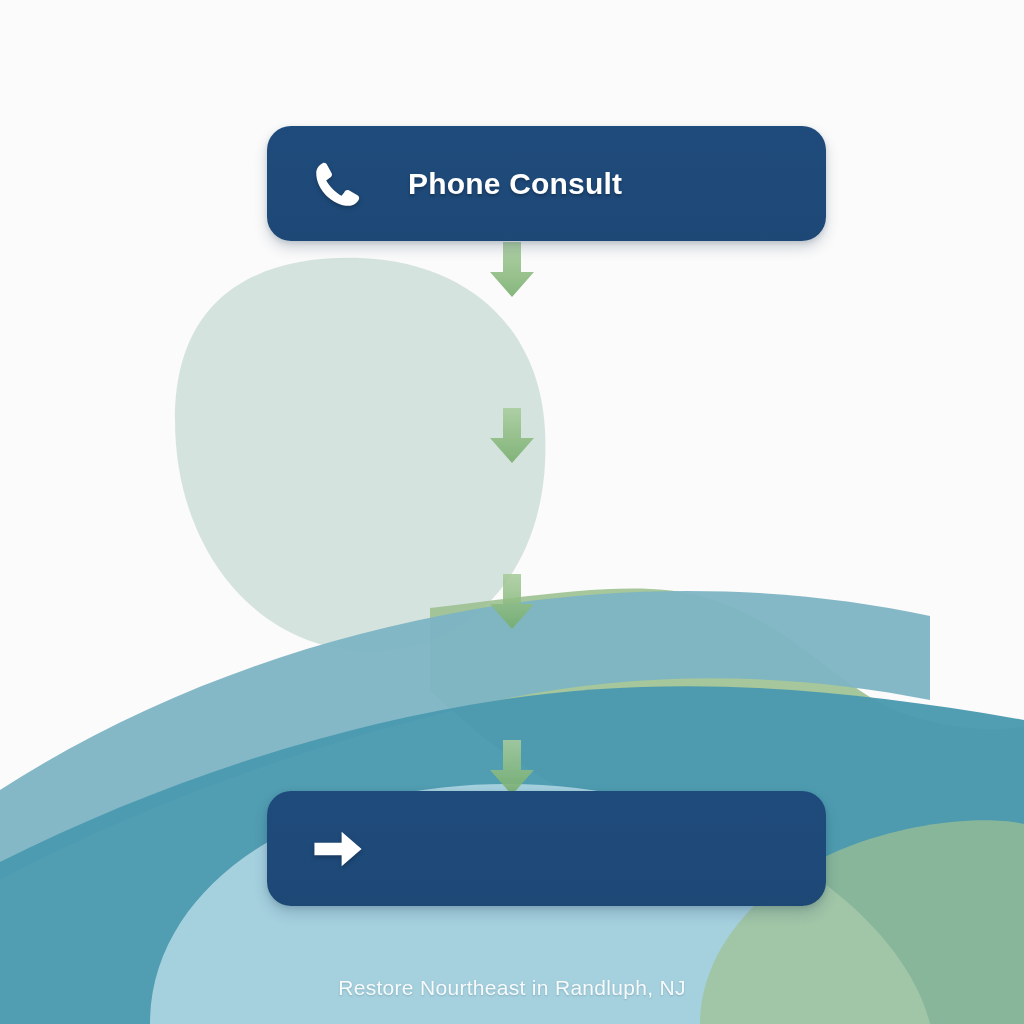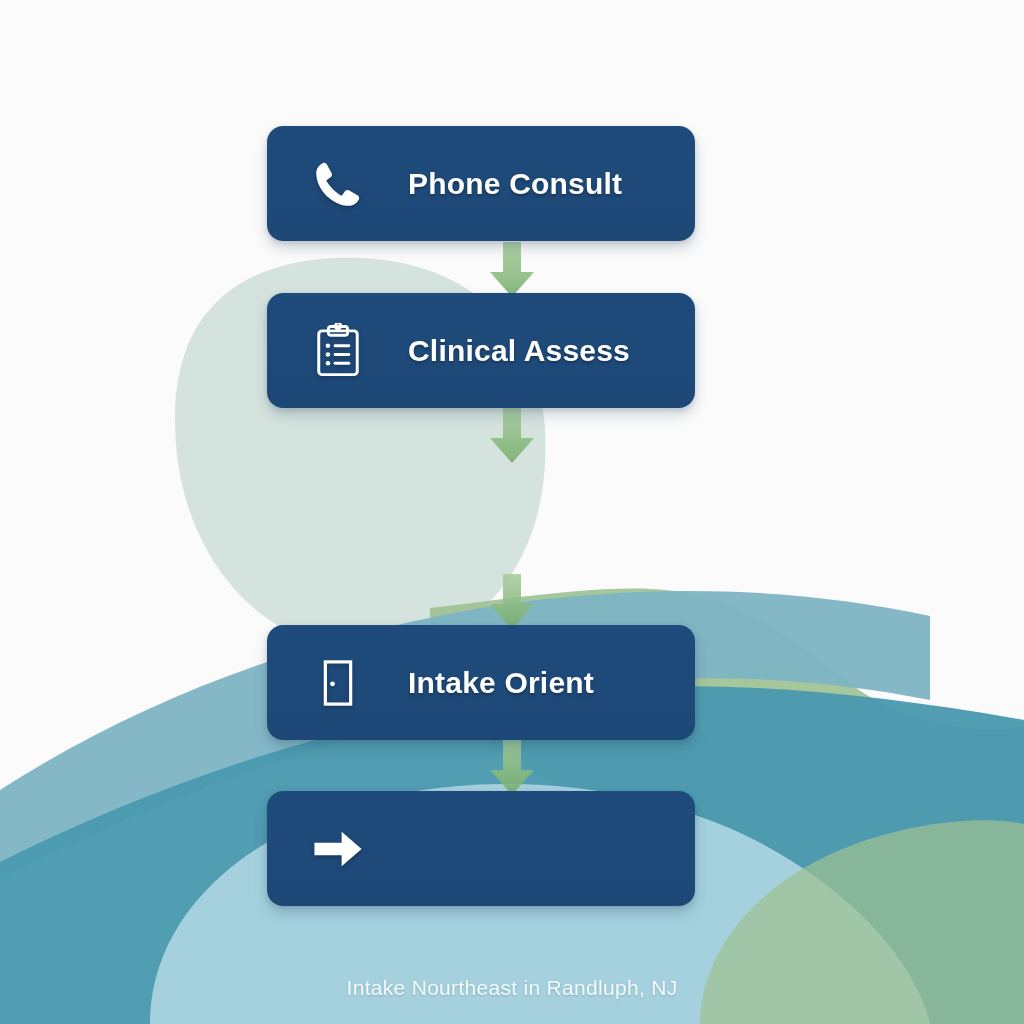--- a/index.html
+++ b/index.html
@@ -29,24 +29,24 @@
   #flow {
     position: absolute;
     left: 0;
     top: 0;
     width: 1024px;
     height: 1024px;
   }
   .step-box {
     position: absolute;
     left: 267px;
-    width: 428px;
+    width: 559px;
     height: 115px;
     background: linear-gradient(180deg, #1f4b7c 0%, #1d4876 100%);
-    border-radius: 16px;
+    border-radius: 24px;
     box-shadow: 0 7px 14px rgba(30,55,85,0.20), 0 2px 5px rgba(30,55,85,0.14);
     display: flex;
     align-items: center;
     box-sizing: border-box;
     padding-left: 38px;
   }
   .step-icon {
     width: 66px;
     min-width: 66px;
     height: 66px;
@@ -128,53 +128,28 @@
 
     <div class="step-box" style="top:126px">
       <span class="step-icon">
         <svg width="58" height="58" viewBox="0 0 64 64">
           <path d="M15 9 C11 11 8 15 8 20 C8 38 26 56 44 56 C49 56 53 53 55 49 C56 47 55 45 53 44 L44 39 C42 38 40 39 39 41 L36 45 C30 42 22 34 19 28 L23 25 C25 24 26 22 25 20 L20 11 C19 9 17 8 15 9 Z" fill="#ffffff"></path>
         </svg>
       </span>
       <span class="step-label">Phone Consult</span>
     </div>
 
-    <div class="step-box" style="top:293px">
-      <span class="step-icon">
-        <svg width="56" height="56" viewBox="0 0 64 64">
-          <rect x="10" y="9" width="44" height="50" rx="4" ry="4" fill="none" stroke="#ffffff" stroke-width="3.4"></rect>
-          <rect x="21" y="4" width="22" height="10" rx="3" ry="3" fill="none" stroke="#ffffff" stroke-width="3.2"></rect>
-          <circle cx="32" cy="3.5" r="3.4" fill="none" stroke="#ffffff" stroke-width="2.6"></circle>
-          <circle cx="20.5" cy="26" r="2.6" fill="#ffffff"></circle>
-          <rect x="27" y="24.4" width="19" height="3.2" rx="1.6" fill="#ffffff"></rect>
-          <circle cx="20.5" cy="36" r="2.6" fill="#ffffff"></circle>
-          <rect x="27" y="34.4" width="19" height="3.2" rx="1.6" fill="#ffffff"></rect>
-          <circle cx="20.5" cy="46" r="2.6" fill="#ffffff"></circle>
-          <rect x="27" y="44.4" width="19" height="3.2" rx="1.6" fill="#ffffff"></rect>
-        </svg>
-      </span>
-      <span class="step-label">Clinical Assess</span>
-    </div>
 
 
-    <div class="step-box" style="top:625px">
-      <span class="step-icon">
-        <svg width="54" height="54" viewBox="0 0 64 64">
-          <rect x="17" y="7" width="30" height="50" fill="none" stroke="#ffffff" stroke-width="3.8"></rect>
-          <circle cx="25.5" cy="33" r="2.9" fill="#ffffff"></circle>
-        </svg>
-      </span>
-      <span class="step-label">Intake Orient</span>
-    </div>
 
     <div class="step-box" style="top:791px">
       <span class="step-icon">
         <svg width="58" height="58" viewBox="0 0 64 64">
           <path d="M6 25 L36 25 L36 13 L58 32 L36 51 L36 39 L6 39 Z" fill="#ffffff"></path>
         </svg>
       </span>
     </div>
 
   </div>
 
-  <div class="footer-caption">Intake Nourtheast in Randluph, NJ</div>
+  <div class="footer-caption">Restore Nourtheast in Randluph, NJ</div>
 
 </div>
 
 </body></html>

